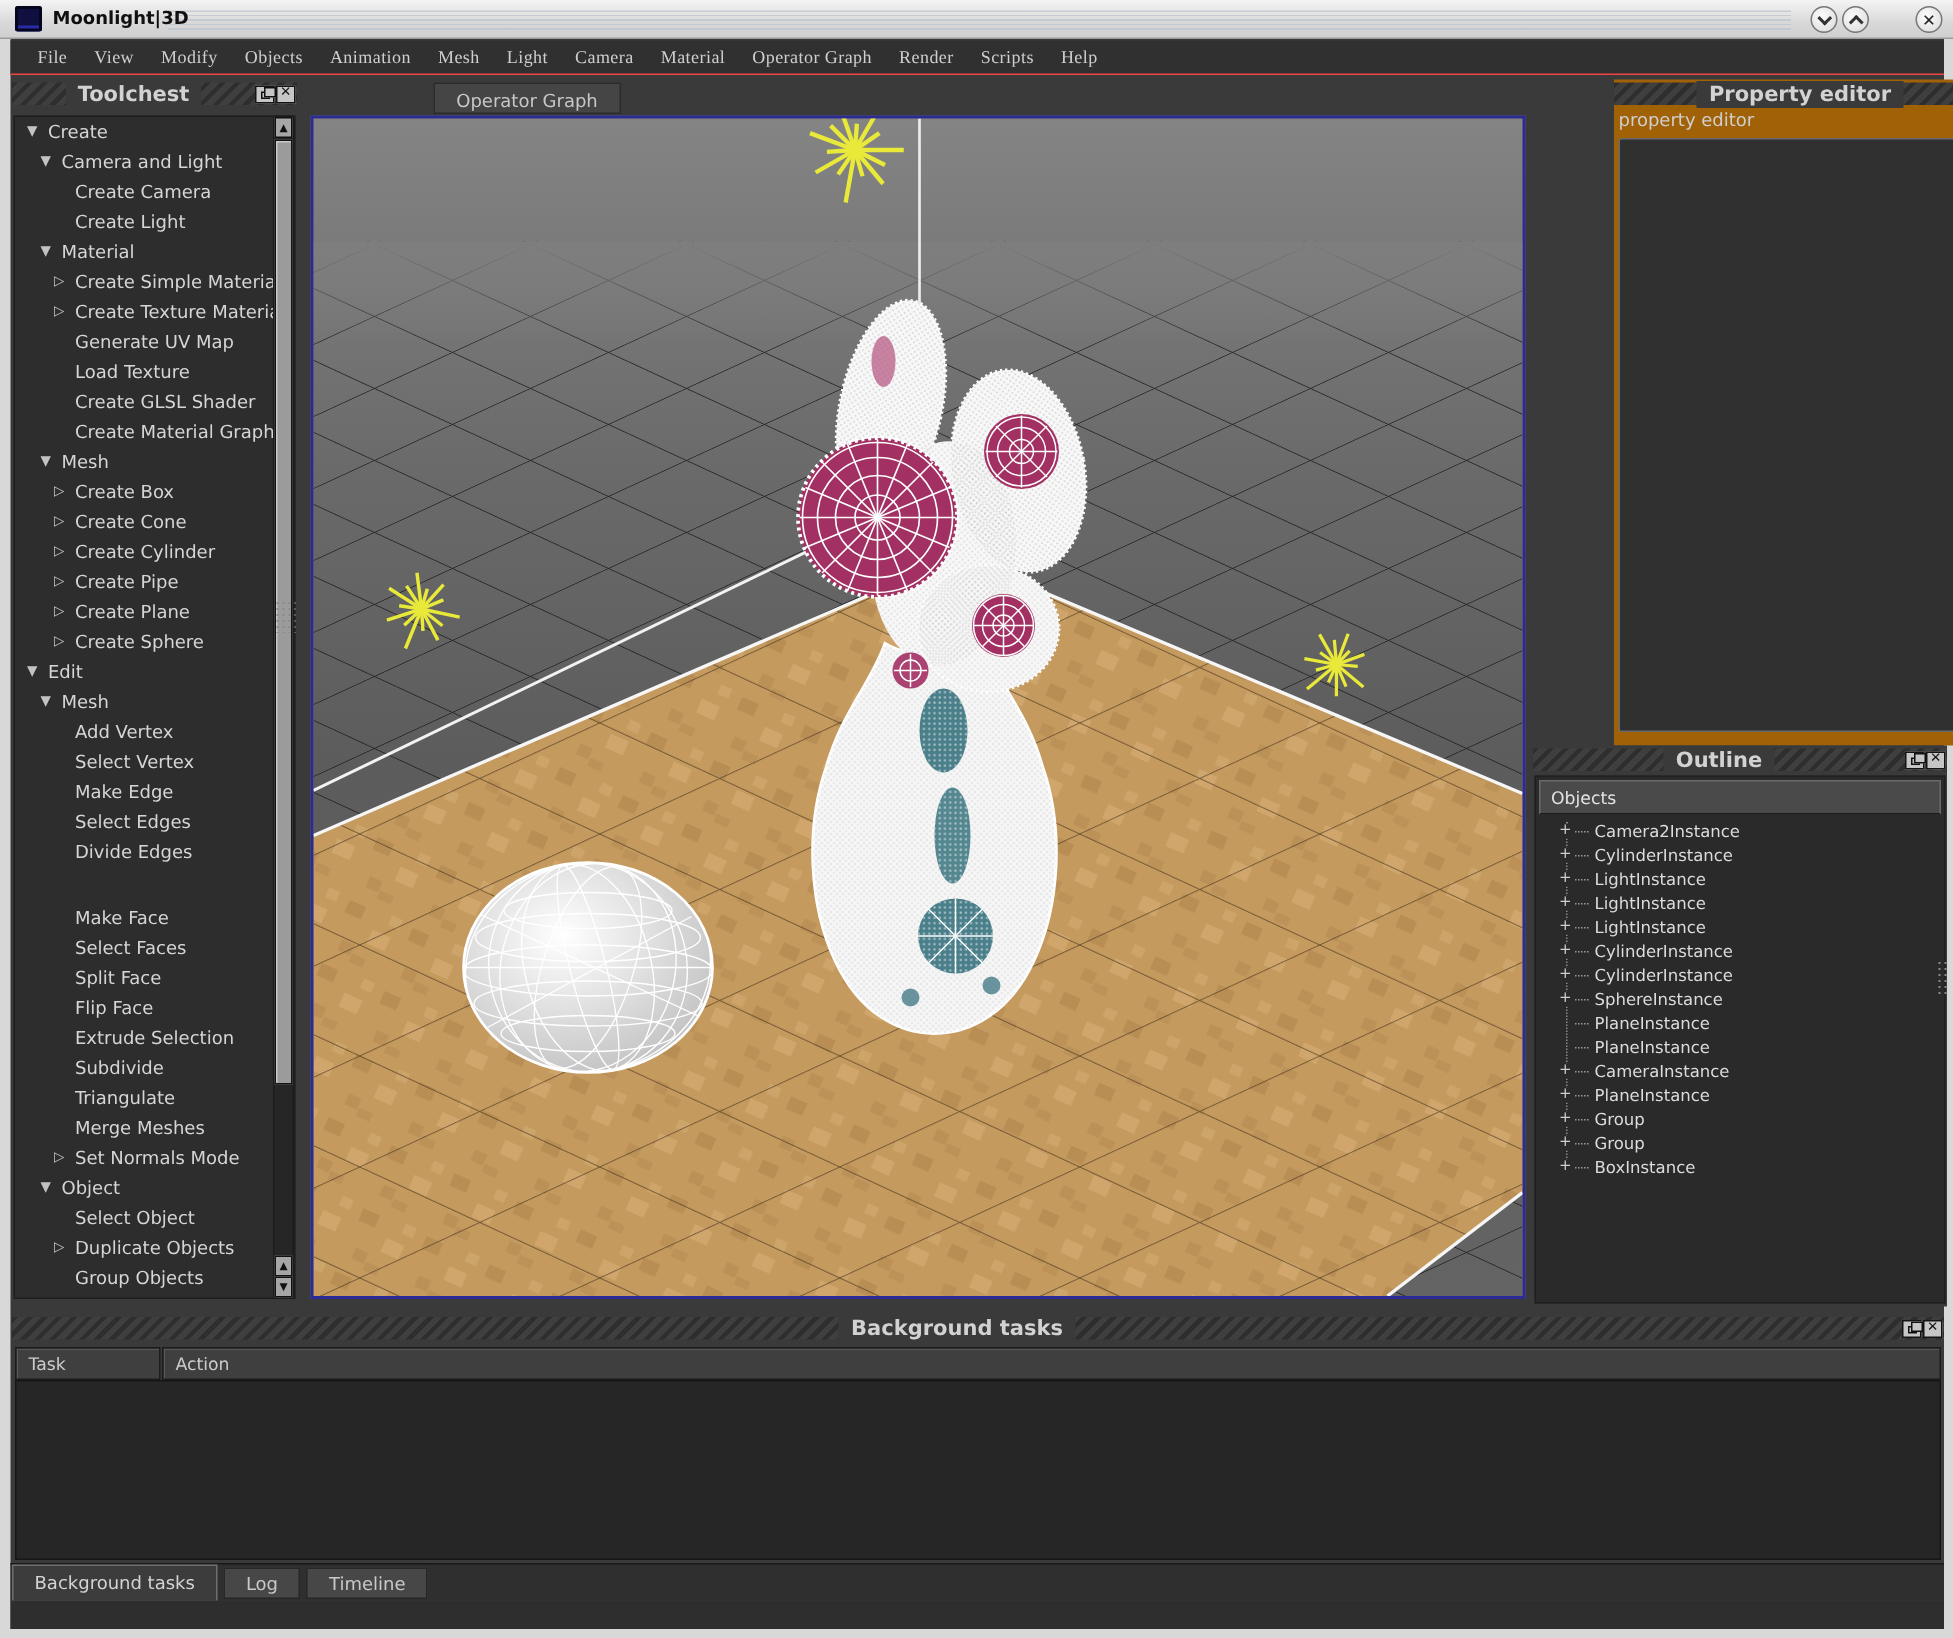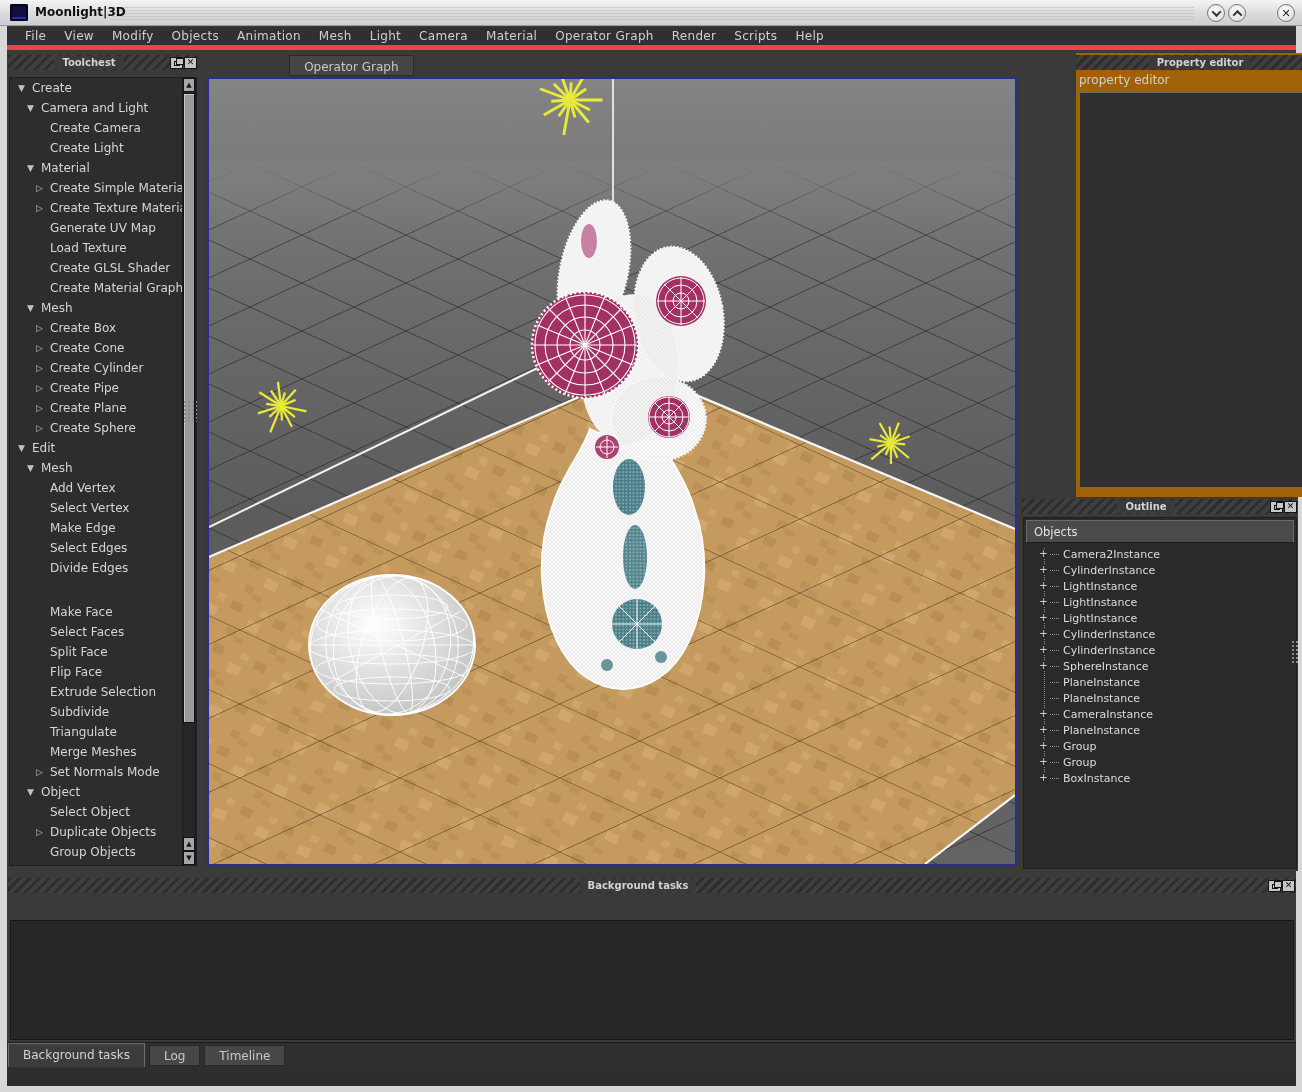--- a/index.html
+++ b/index.html
@@ -19,27 +19,27 @@
     display:flex; align-items:center; justify-content:center; }
   .chev { width:7px; height:7px; border-left:2px solid #333; border-bottom:2px solid #333; }
   .chev.down { transform:rotate(-45deg) translate(1px,-1px); }
   .chev.up   { transform:rotate(135deg) translate(1px,-1px); }
   .win-x { font-size:11px; font-weight:bold; color:#222; line-height:1; }
 
   #app { position:absolute; left:7px; top:26px; width:1289px; height:1060px; background:#3a3a3a; }
 
   
   #menubar { position:absolute; left:7px; top:27px; width:1289px; height:23px; background:#303030;
-    border-bottom:5px solid #ef4444; display:flex; align-items:center; padding-left:9px; }
+    border-bottom:1px solid #ef4444; display:flex; align-items:center; padding-left:9px;font-family:Liberation Serif, serif; }
   .menu-item { color:#cfcfcf; font-size:12px; padding:3px 9px; letter-spacing:.3px; }
 
   
   .panel-header { position:absolute; height:15px; display:flex; align-items:center;
     background:repeating-linear-gradient(135deg, #2e2e2e 0 3px, #3f3f3f 3px 7px); }
-  .panel-title { flex:1; text-align:center; font-size:10px; font-weight:bold; color:#d2d2d2;
+  .panel-title { flex:1; text-align:center; font-size:14px; font-weight:bold; color:#d2d2d2;
     background:#3a3a3a; padding:1px 8px; flex:0 0 auto; }
   .ph-spacer { flex:1; }
   .panel-btn { width:13px; height:12px; background:#c6c6c6; border:1px solid #141414; margin-right:1px;
     display:flex; align-items:center; justify-content:center; flex:0 0 auto; }
   .float-ic { position:relative; width:6px; height:5px; border:1px solid #111; background:#c6c6c6; margin-top:2px; }
   .float-ic::after { content:""; position:absolute; left:1px; top:-4px; width:6px; height:5px;
     border:1px solid #111; background:#c6c6c6; }
   .x-ic { font-size:9px; font-weight:bold; color:#111; line-height:1; }
 
   
@@ -652,20 +652,24 @@
       <div class="ph-spacer"></div>
       <div class="panel-title">Background tasks</div>
       <div class="ph-spacer"></div>
       <div class="panel-btn">
           <span class="float-ic"></span>
         </div>
       <div class="panel-btn">
           <span class="x-ic">✕</span>
         </div>
     </div>
+    <div id="bt-table-head">
+      <div class="th task">Task</div>
+      <div class="th action">Action</div>
+    </div>
     <div id="bt-body"></div>
   </div>
 
   <div id="bottom-tabs">
       <div class="btab active">Background tasks</div>
       <div class="btab inactive">Log</div>
       <div class="btab inactive">Timeline</div>
     </div>
   <div id="bottom-strip"></div>
 </div>

